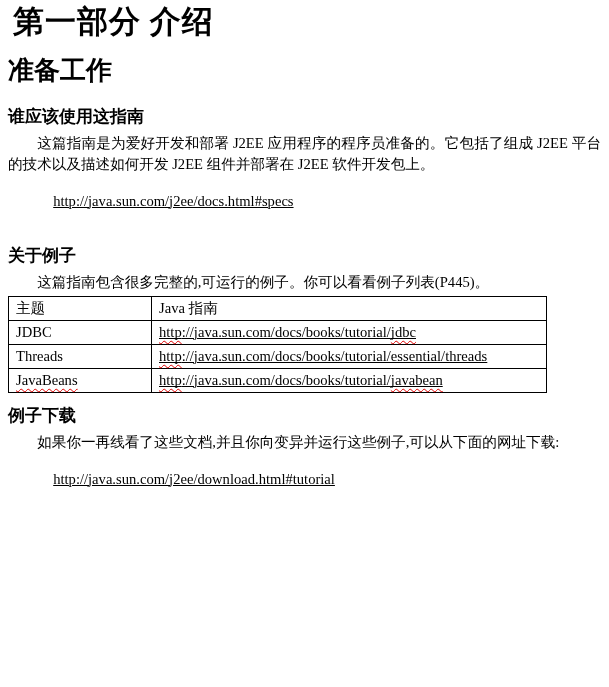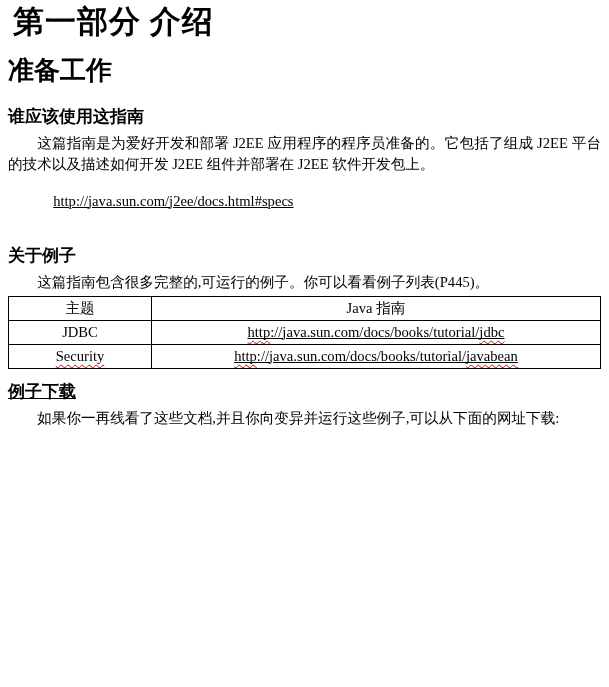--- a/index.html
+++ b/index.html
@@ -15,41 +15,40 @@
   }
   .h2{
     font-size:26px;font-weight:bold;line-height:32px;
     margin:13px 0 19px 0;
   }
   .h3{
     font-size:17px;font-weight:bold;line-height:22px;
     margin:9px 0 5px 0;
   }
   .h3-about{margin-top:33px;}
-  .h3-download{margin-top:12px;text-decoration:underline;}
+  .h3-download{margin-top:12px;}
   p.body{
     font-size:14.6px;line-height:21px;margin:0;
     text-indent:2em;text-align:justify;
   }
   p.link-line{
     font-size:14.6px;line-height:21px;margin:16px;text-indent:2em;
   }
   .ulink{text-decoration:underline;text-decoration-thickness:1px;}
   .sq{
     text-decoration-line:underline;
     text-decoration-style:wavy;
     text-decoration-color:#dd0000;
     text-decoration-thickness:1px;
     text-underline-offset:3px;
     text-decoration-skip-ink:none;
   }
   table.guide{
-    border-collapse:collapse;width:593px;margin:3px 16px 2px 0;
+    border-collapse:collapse;width:539px;margin:3px 16px 2px 0;
     font-size:14.6px;
-    text-align:center;
   }
   table.guide td{
     border:1px solid #000000;padding:2px 7px;line-height:17px;
     vertical-align:middle;height:19px;
   }
   td.topic-col{width:128px;}
 </style>
 </head>
 <body>
 
@@ -75,24 +74,33 @@
         <td class="topic-col">主题</td>
         <td>Java 指南</td>
       </tr>
       <tr>
         <td class="topic-col">JDBC</td>
         <td>
           <span class="ulink"><span class="sq">http</span><span>://java.sun.com/docs/books/tutorial/</span><span class="sq">jdbc</span></span>
         </td>
       </tr>
       <tr>
-        <td class="topic-col"><span class="sq">Security</span></td>
+        <td class="topic-col">Threads</td>
+        <td>
+          <span class="ulink"><span class="sq">http</span><span>://java.sun.com/docs/books/tutorial/essential/threads</span></span>
+        </td>
+      </tr>
+      <tr>
+        <td class="topic-col"><span class="sq">JavaBeans</span></td>
         <td>
           <span class="ulink"><span class="sq">http</span><span>://java.sun.com/docs/books/tutorial/</span><span class="sq">javabean</span></span>
         </td>
       </tr>
     </tbody>
   </table>
 
   <div class="h3 h3-download">例子下载</div>
   <p class="body">如果你一再线看了这些文档,并且你向变异并运行这些例子,可以从下面的网址下载:</p>
+  <p class="link-line">
+    <span class="ulink">http://java.sun.com/j2ee/download.html#tutorial</span>
+  </p>
 
 </div>
 
 </body></html>

